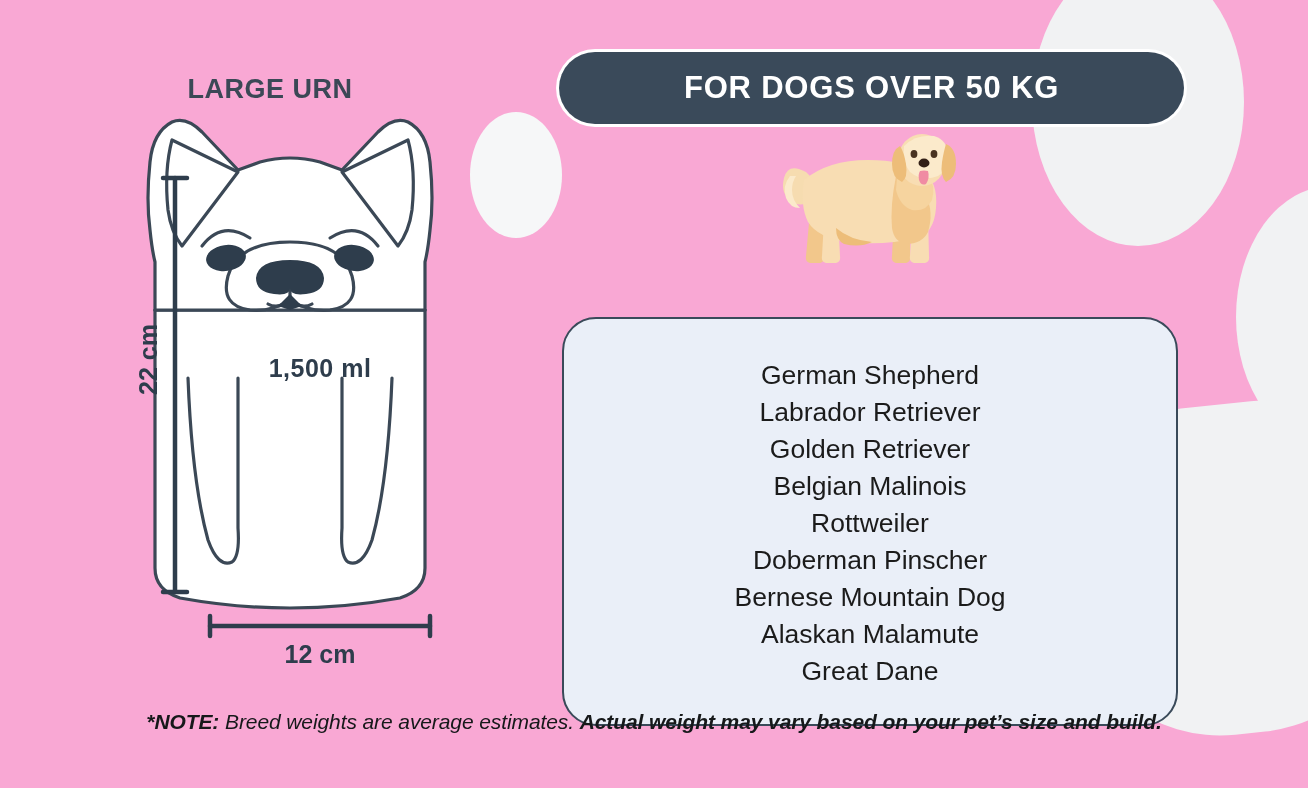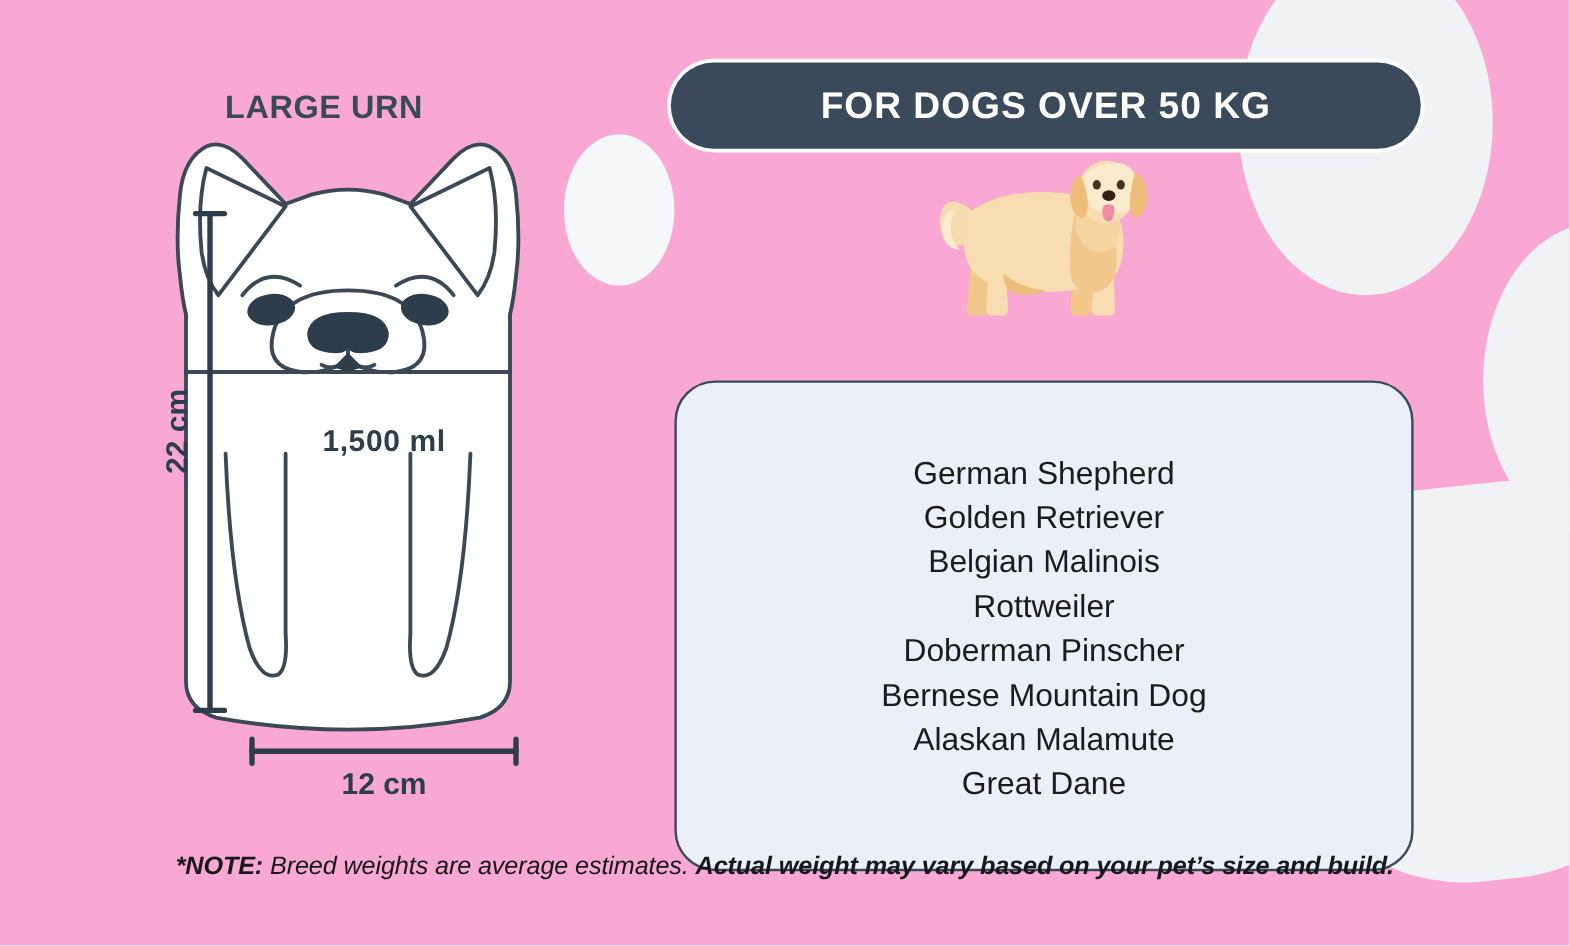--- a/index.html
+++ b/index.html
@@ -284,20 +284,21 @@
 
     <ellipse cx="148" cy="52" rx="12" ry="9" fill="#fbeacb"></ellipse>
 
     <ellipse cx="148" cy="47" rx="5.5" ry="4.4" fill="#332017"></ellipse>
 
     <path d="M144 55 Q148 54 152 55 Q154 62 150 68 Q145 70 143 64 Q142 58 144 55 Z" fill="#f08ba3"></path>
   </svg>
 
   <div id="breed-panel">
     <div class="breed-item">German Shepherd</div>
+    <div class="breed-item">Labrador Retriever</div>
     <div class="breed-item">Golden Retriever</div>
     <div class="breed-item">Belgian Malinois</div>
     <div class="breed-item">Rottweiler</div>
     <div class="breed-item">Doberman Pinscher</div>
     <div class="breed-item">Bernese Mountain Dog</div>
     <div class="breed-item">Alaskan Malamute</div>
     <div class="breed-item">Great Dane</div>
   </div>
 
   <div id="footnote"><span class="em">*NOTE:</span><span class="plain"> Breed weights are average estimates. </span><span class="em">Actual weight may vary based on your pet’s size and build.</span></div>

